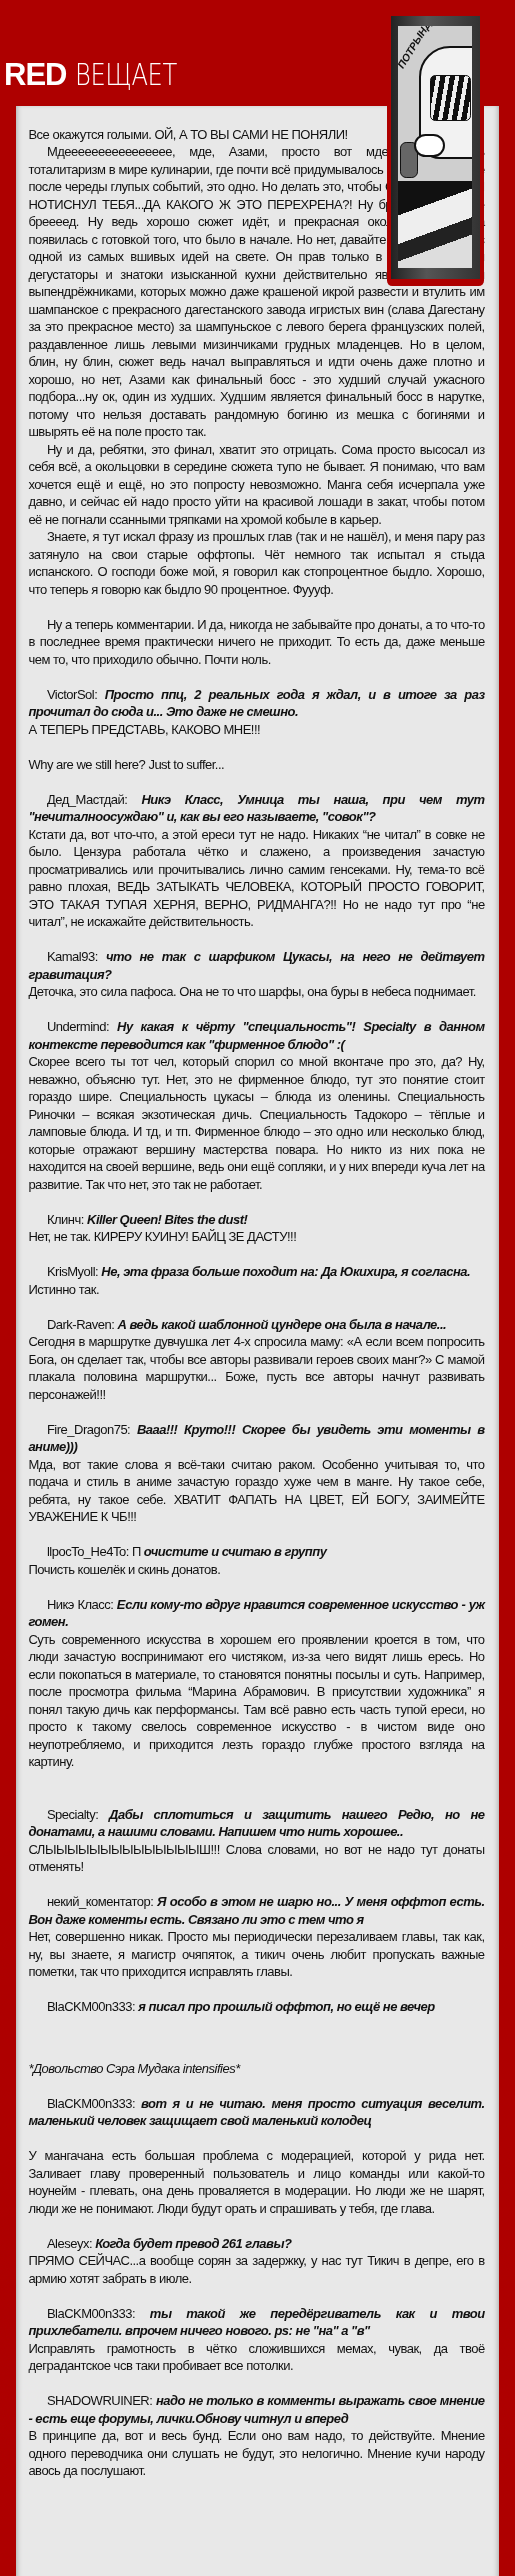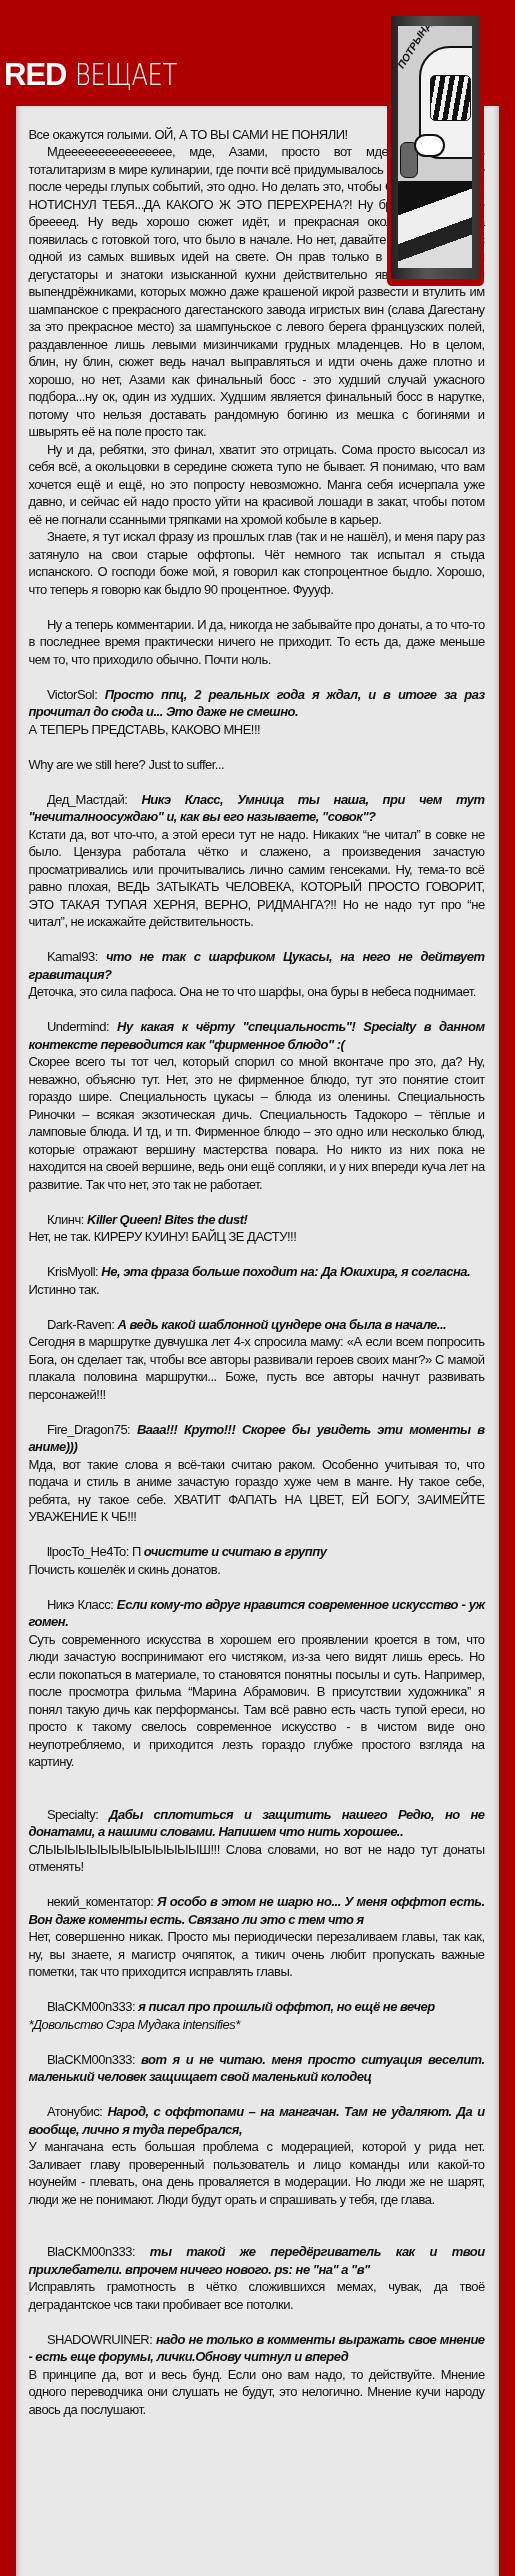--- a/index.html
+++ b/index.html
@@ -23,21 +23,21 @@
   .panel-art .body { position: absolute; left: 0; top: 155px; width: 74px; height: 88px; background: linear-gradient(160deg, #111 0 30%, #eee 30% 55%, #222 55% 70%, #ddd 70%); }
 
   .card { position: absolute; left: 16px; top: 106px; width: 483px; height: 3153px; background: #e8e8e8; box-shadow: inset 4.1px 0 5.2px -3.1px #aaa, inset -4.1px 0 5.2px -3.1px #aaa; }
   .content { padding: 19.6px 14.4px 0 12.4px; font-size: 13px; line-height: 17.5px; letter-spacing: -0.5px; font-family: "Liberation Sans", sans-serif; }
   .content p { text-align: justify; }
   .indent { text-indent: 18.5px; }
   .narrow { width: 355px; }
   .gap { height: 17.5px; }
   .nick { font-weight: normal; font-style: normal; }
   .q { font-weight: bold; font-style: italic; }
-  .it { font-style: italic; }
+  .it { font-style: italic; margin-top: 44px; }
 </style>
 </head>
 <body>
 
 <div class="page">
 
   <div class="header">
     <div class="brand">
       <b>RED</b>
       <span>ВЕЩАЕТ</span>
@@ -136,24 +136,27 @@
           <div>
             <p class="indent"><span class="nick">BlaCKM00n333:</span> <span class="q">я писал про прошлый оффтоп, но ещё не вечер</span></p>
             <p class="it">*Довольство Сэра Мудака intensifies*</p>
           </div>
           <div class="gap"></div>
           <div>
             <p class="indent"><span class="nick">BlaCKM00n333:</span> <span class="q">вот я и не читаю. меня просто ситуация веселит. маленький человек защищает свой маленький колодец</span></p>
           </div>
           <div class="gap"></div>
           <div>
-            <p class="indent"><span class="nick">Атонубис:</span> <span class="q">Народ, с оффтопами – на мангачан. Там не удаляют. Да и вообще, лично я туда перебрался,</span></p>
             <p>У мангачана есть большая проблема с модерацией, которой у рида нет. Заливает главу проверенный пользователь и лицо команды или какой-то ноунейм - плевать, она день проваляется в модерации. Но люди же не шарят, люди же не понимают. Люди будут орать и спрашивать у тебя, где глава.</p>
           </div>
           <div class="gap"></div>
+          <div>
+            <p class="indent"><span class="nick">Aleseyx:</span> <span class="q">Когда будет превод 261 главы?</span></p>
+            <p>ПРЯМО СЕЙЧАС...а вообще сорян за задержку, у нас тут Тикич в депре, его в армию хотят забрать в июле.</p>
+          </div>
           <div class="gap"></div>
           <div>
             <p class="indent"><span class="nick">BlaCKM00n333:</span> <span class="q">ты такой же передёргиватель как и твои прихлебатели. впрочем ничего нового. ps: не "на" а "в"</span></p>
             <p>Исправлять грамотность в чётко сложившихся мемах, чувак, да твоё деградантское чсв таки пробивает все потолки.</p>
           </div>
           <div class="gap"></div>
           <div>
             <p class="indent"><span class="nick">SHADOWRUINER:</span> <span class="q">надо не только в комменты выражать свое мнение - есть еще форумы, лички.Обнову читнул и вперед</span></p>
             <p>В принципе да, вот и весь бунд. Если оно вам надо, то действуйте. Мнение одного переводчика они слушать не будут, это нелогично. Мнение кучи народу авось да послушают.</p>
           </div>

